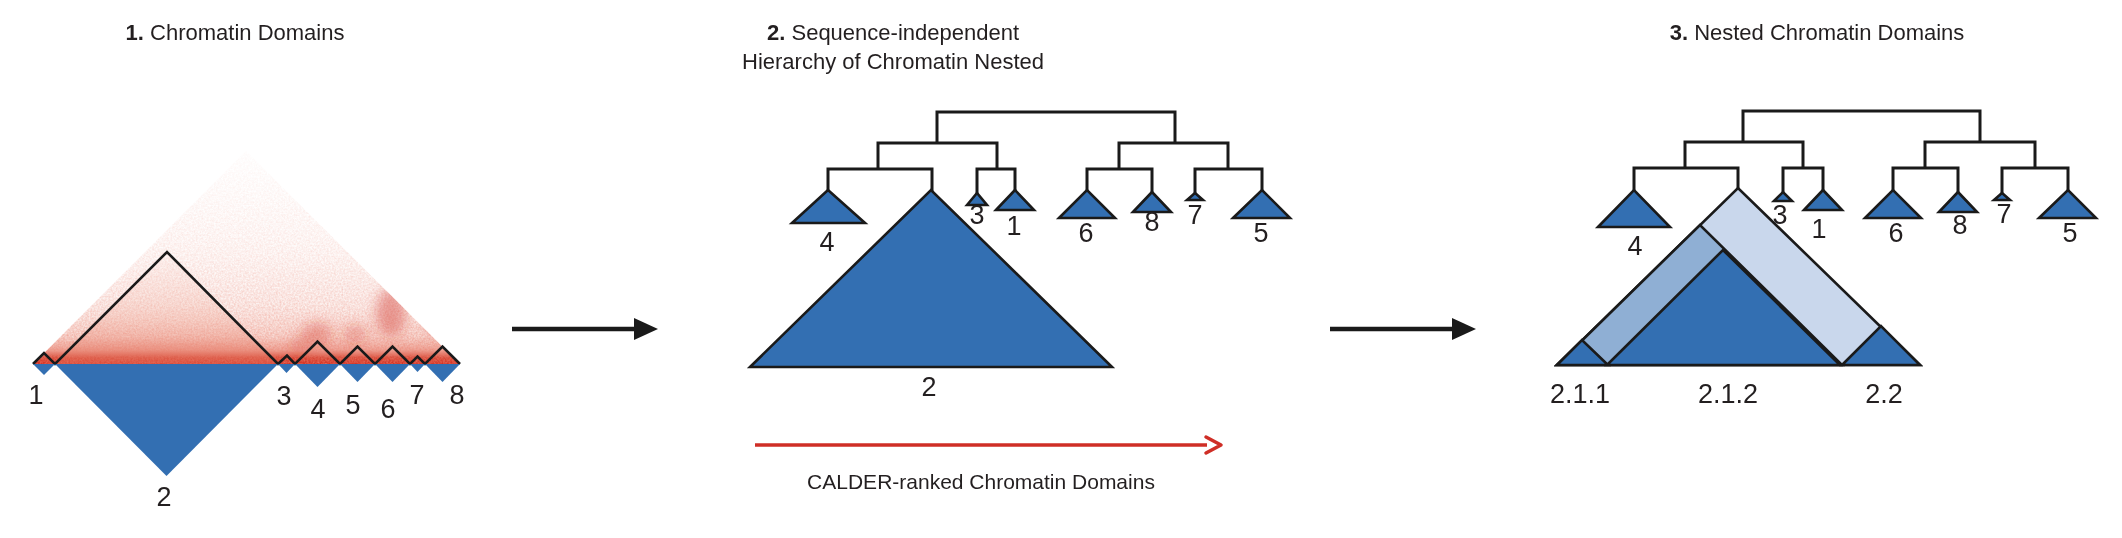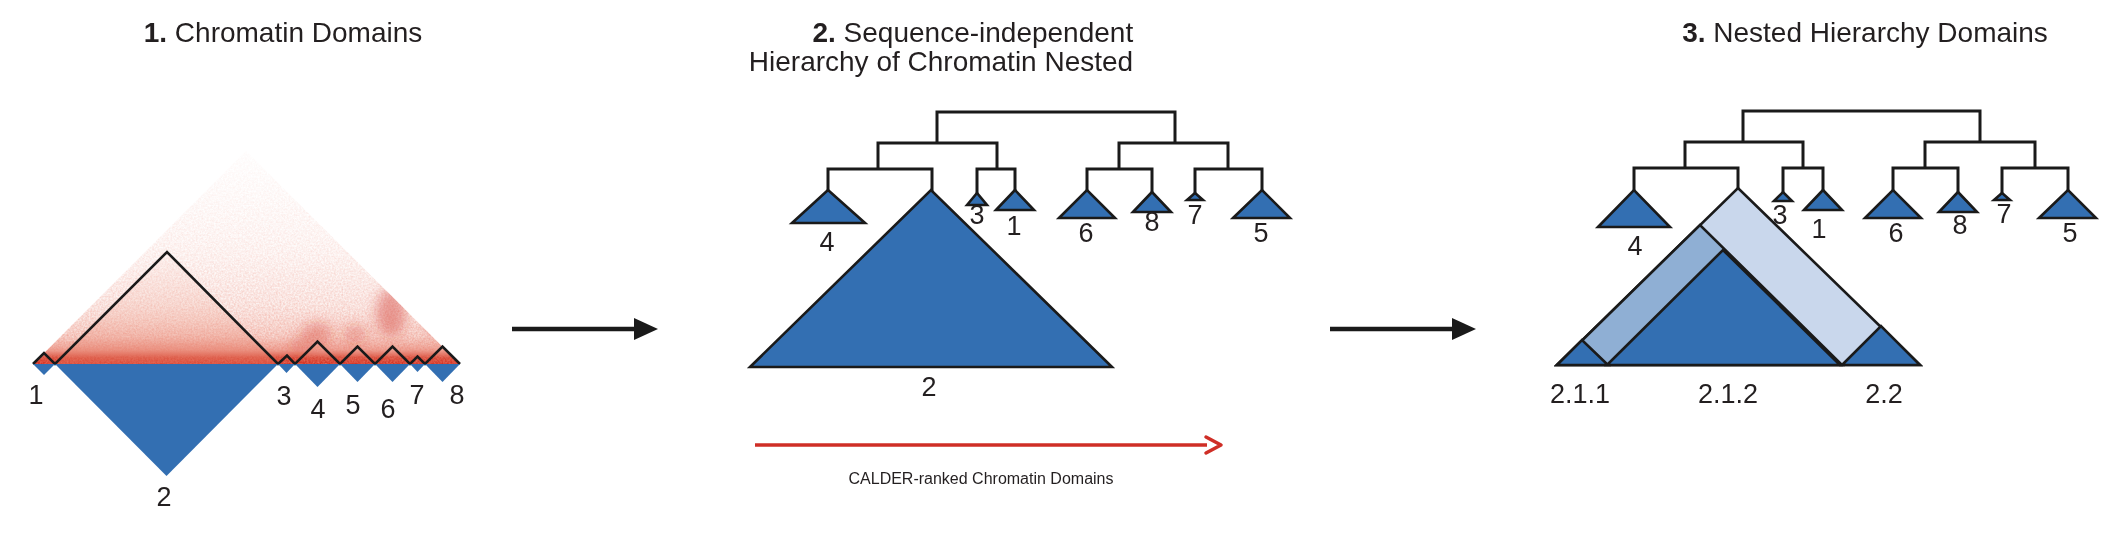--- a/index.html
+++ b/index.html
@@ -12,26 +12,26 @@
     --text:#231f20;
   }
   html,body{margin:0;padding:0;background:#ffffff;}
   .canvas{
     position:relative;width:2122px;height:538px;background:#ffffff;overflow:hidden;
     font-family:"Liberation Sans",sans-serif;color:var(--text);
   }
   .fig-svg{position:absolute;left:0;top:0;}
   .panel-title{
     position:absolute;top:18px;transform:translateX(-50%);
-    text-align:center;font-size:28px;line-height:29px;color:var(--text);white-space:nowrap;margin-left:48px;
+    text-align:center;font-size:22px;line-height:29px;color:var(--text);white-space:nowrap;
   }
   .panel-title .b{font-weight:700;}
   .flow-label{
     position:absolute;top:470px;left:981px;transform:translateX(-50%);
-    font-size:16px;color:var(--text);white-space:nowrap;
+    font-size:21px;color:var(--text);white-space:nowrap;
   }
   svg text{
     font-family:"Liberation Sans",sans-serif;
     font-size:27px;fill:var(--text);
   }
   .dendro{stroke:var(--line-black);stroke-width:3;fill:none;}
   .leaf{fill:var(--domain-blue);stroke:var(--line-black);stroke-width:2.6;stroke-linejoin:miter;}
   .nest-outer{fill:var(--nested-light-blue);stroke:var(--line-black);stroke-width:2.6;}
   .nest-mid{fill:var(--nested-medium-blue);stroke:var(--line-black);stroke-width:2.6;}
   .nest-dark{fill:var(--domain-blue);stroke:var(--line-black);stroke-width:2.6;}
@@ -43,26 +43,26 @@
   .red-arrow-head{stroke:var(--arrow-red);stroke-width:3.5;fill:none;stroke-linecap:round;stroke-linejoin:round;}
 </style>
 </head>
 <body>
 
 <div class="canvas">
 
   <div class="panel-title" style="left:235px;">
     <div><span class="b">1.</span> <span>Chromatin Domains</span></div>
   </div>
-  <div class="panel-title" style="left:893px;text-align:right;">
+  <div class="panel-title" style="left:893px;">
     <div><span class="b">2.</span> <span>Sequence-independent</span></div>
     <div>Hierarchy of Chromatin Nested</div>
   </div>
   <div class="panel-title" style="left:1817px;">
-    <div><span class="b">3.</span> <span>Nested Hierarchy Domains</span></div>
+    <div><span class="b">3.</span> <span>Nested Chromatin Domains</span></div>
   </div>
 
   <svg class="fig-svg" width="2122" height="538" viewBox="0 0 2122 538">
     <defs>
       <linearGradient id="heatGrad" gradientUnits="userSpaceOnUse" x1="0" y1="364" x2="0" y2="151">
         <stop offset="0" style="stop-color:var(--heatmap-red)" stop-opacity="1"></stop>
         <stop offset="0.03" stop-color="#d74533" stop-opacity="0.97"></stop>
         <stop offset="0.065" stop-color="#e8806e" stop-opacity="0.72"></stop>
         <stop offset="0.13" stop-color="#f1b2a5" stop-opacity="0.5"></stop>
         <stop offset="0.28" stop-color="#f7d6cf" stop-opacity="0.33"></stop>

